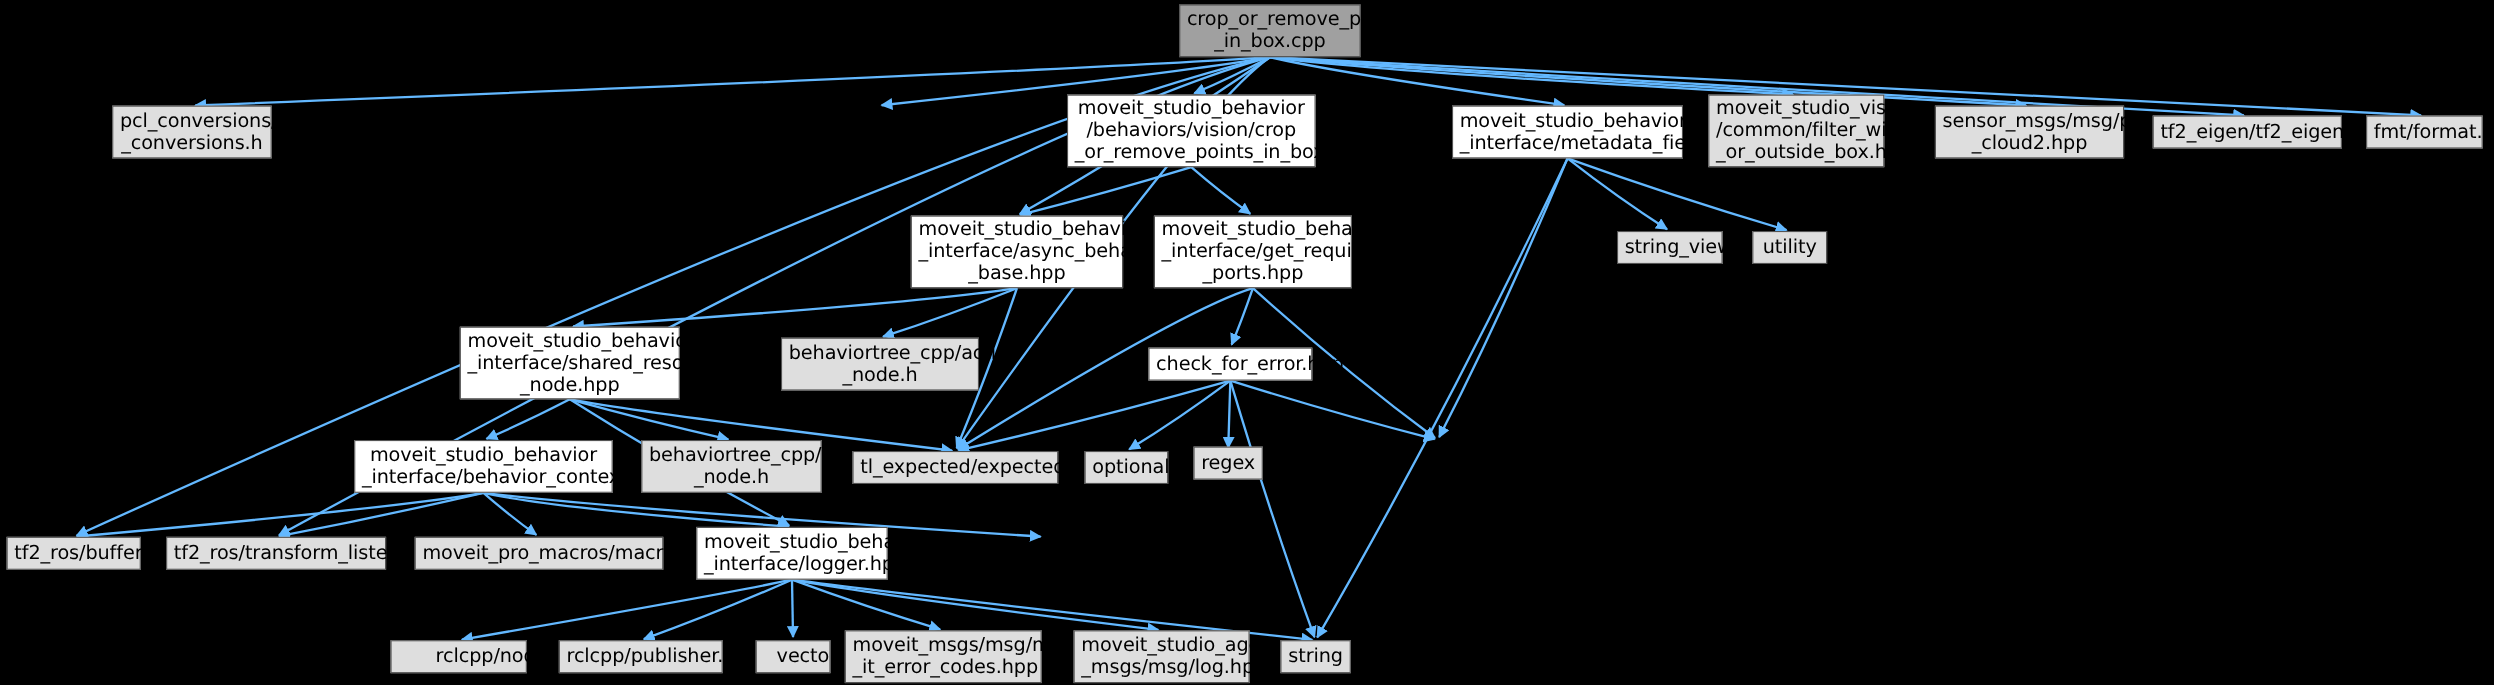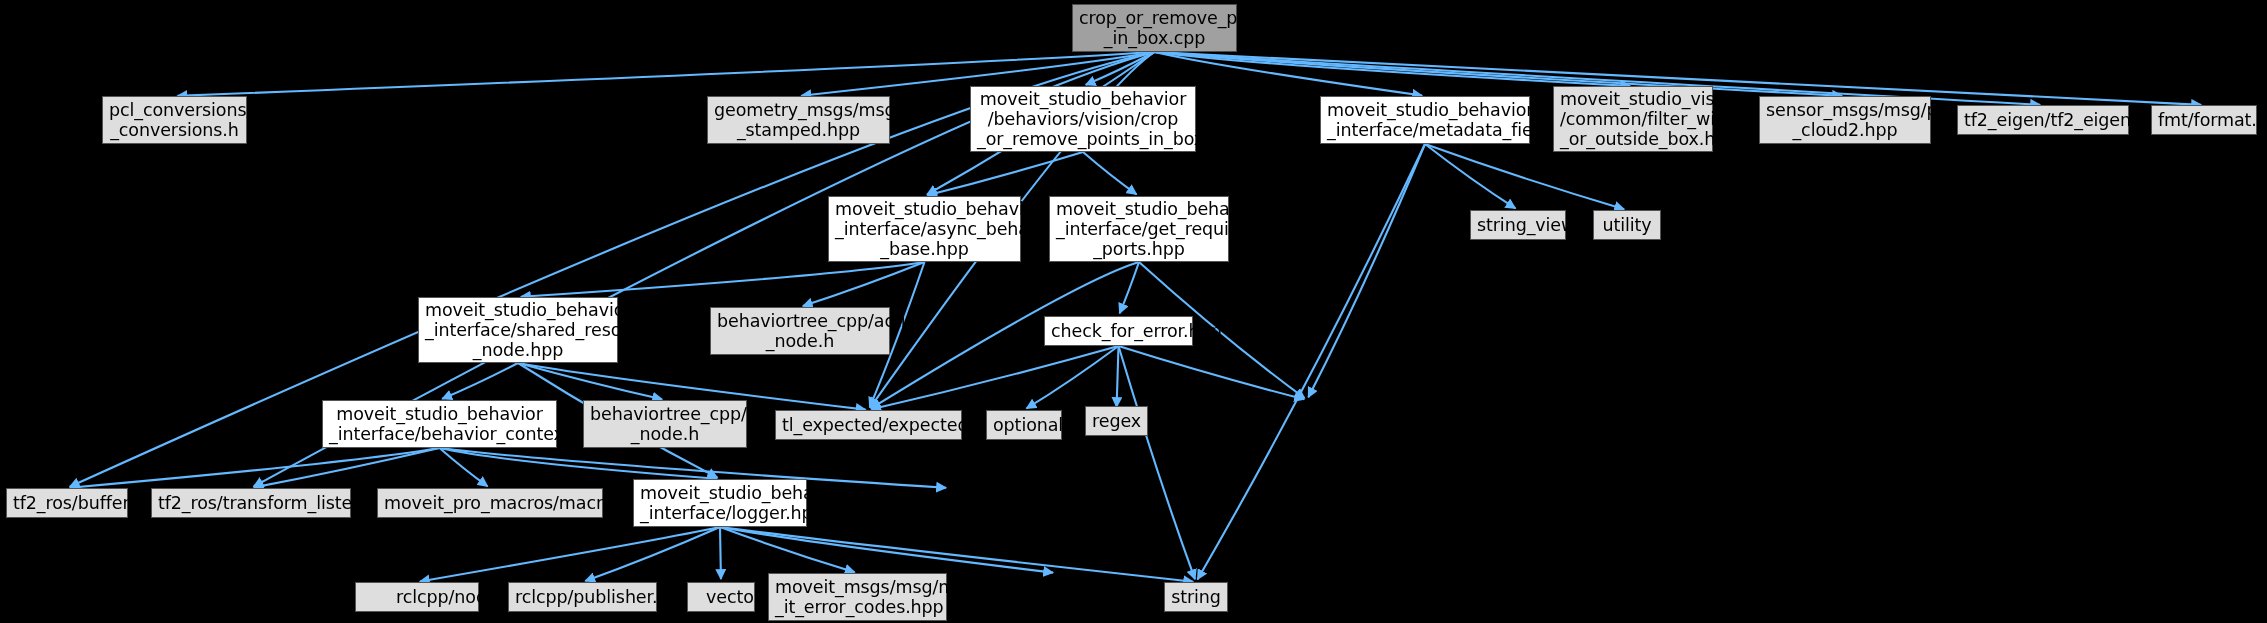--- a/index.html
+++ b/index.html
@@ -95,22 +95,20 @@
       <path d="M 720 527 Q 651.25 557.25 585.3226622356062 580.9838415951817" fill="none" stroke="#63b8ff" stroke-width="2.1" marker-end="url(#ah)"></path>
       <path d="M 720 527 Q 720.5 557.25 720.9394063029315 579.0006119951104" fill="none" stroke="#63b8ff" stroke-width="2.1" marker-end="url(#ah)"></path>
       <path d="M 720 527 Q 788.75 552.3 854.6273850858356 572.1350817640262" fill="none" stroke="#63b8ff" stroke-width="2.1" marker-end="url(#ah)"></path>
       <path d="M 720 527 Q 793.92 541 1053.0221156819382 572.6363999611646" fill="none" stroke="#63b8ff" stroke-width="2.1" marker-end="url(#ah)"></path>
       <path d="M 720 527 Q 824.72 541 1193.0181261630594 581.6707152894996" fill="none" stroke="#63b8ff" stroke-width="2.1" marker-end="url(#ah)"></path>
     </svg>
 <div class="node fill-root" style="left: 1072px; top: 4px; width: 165px; height: 48px;"><span class="label">crop_or_remove_points
 _in_box.cpp</span></div>
     <div class="node fill-grey" style="left: 102px; top: 96px; width: 145px; height: 48px;"><span class="label">pcl_conversions/pcl
 _conversions.h</span></div>
-    <div class="node fill-grey" style="left: 707px; top: 96px; width: 183px; height: 48px;"><span class="label">geometry_msgs/msg/pose
-_stamped.hpp</span></div>
     <div class="node fill-white" style="left: 970px; top: 86px; width: 226px; height: 66px;"><span class="label">moveit_studio_behavior
 /behaviors/vision/crop
 _or_remove_points_in_box.hpp</span></div>
     <div class="node fill-white" style="left: 1320px; top: 96px; width: 210px; height: 48px;"><span class="label">moveit_studio_behavior
 _interface/metadata_fields.hpp</span></div>
     <div class="node fill-grey" style="left: 1553px; top: 86px; width: 160px; height: 66px;"><span class="label">moveit_studio_vision
 /common/filter_within
 _or_outside_box.hpp</span></div>
     <div class="node fill-grey" style="left: 1759px; top: 96px; width: 172px; height: 48px;"><span class="label">sensor_msgs/msg/point
 _cloud2.hpp</span></div>
@@ -140,14 +138,16 @@
     <div class="node fill-grey" style="left: 6px; top: 488px; width: 122px; height: 30px;"><span class="label">tf2_ros/buffer.h</span></div>
     <div class="node fill-grey" style="left: 151px; top: 488px; width: 200px; height: 30px;"><span class="label">tf2_ros/transform_listener.h</span></div>
     <div class="node fill-grey" style="left: 377px; top: 488px; width: 226px; height: 30px;"><span class="label">moveit_pro_macros/macros.hpp</span></div>
     <div class="node fill-white" style="left: 633px; top: 479px; width: 174px; height: 48px;"><span class="label">moveit_studio_behavior
 _interface/logger.hpp</span></div>
     <div class="node fill-grey" style="left: 355px; top: 582px; width: 124px; height: 30px; padding-left: 40px;"><span class="label">rclcpp/node.hpp</span></div>
     <div class="node fill-grey" style="left: 508px; top: 582px; width: 149px; height: 30px;"><span class="label">rclcpp/publisher.hpp</span></div>
     <div class="node fill-grey" style="left: 687px; top: 582px; width: 68px; height: 30px; padding-left: 18px;"><span class="label">vector</span></div>
     <div class="node fill-grey" style="left: 768px; top: 573px; width: 179px; height: 48px;"><span class="label">moveit_msgs/msg/move
 _it_error_codes.hpp</span></div>
+    <div class="node fill-grey" style="left: 976px; top: 573px; width: 160px; height: 48px;"><span class="label">moveit_studio_agent
+_msgs/msg/log.hpp</span></div>
     <div class="node fill-grey" style="left: 1164px; top: 582px; width: 64px; height: 30px;"><span class="label">string</span></div>
   </div>
 
 </body></html>

